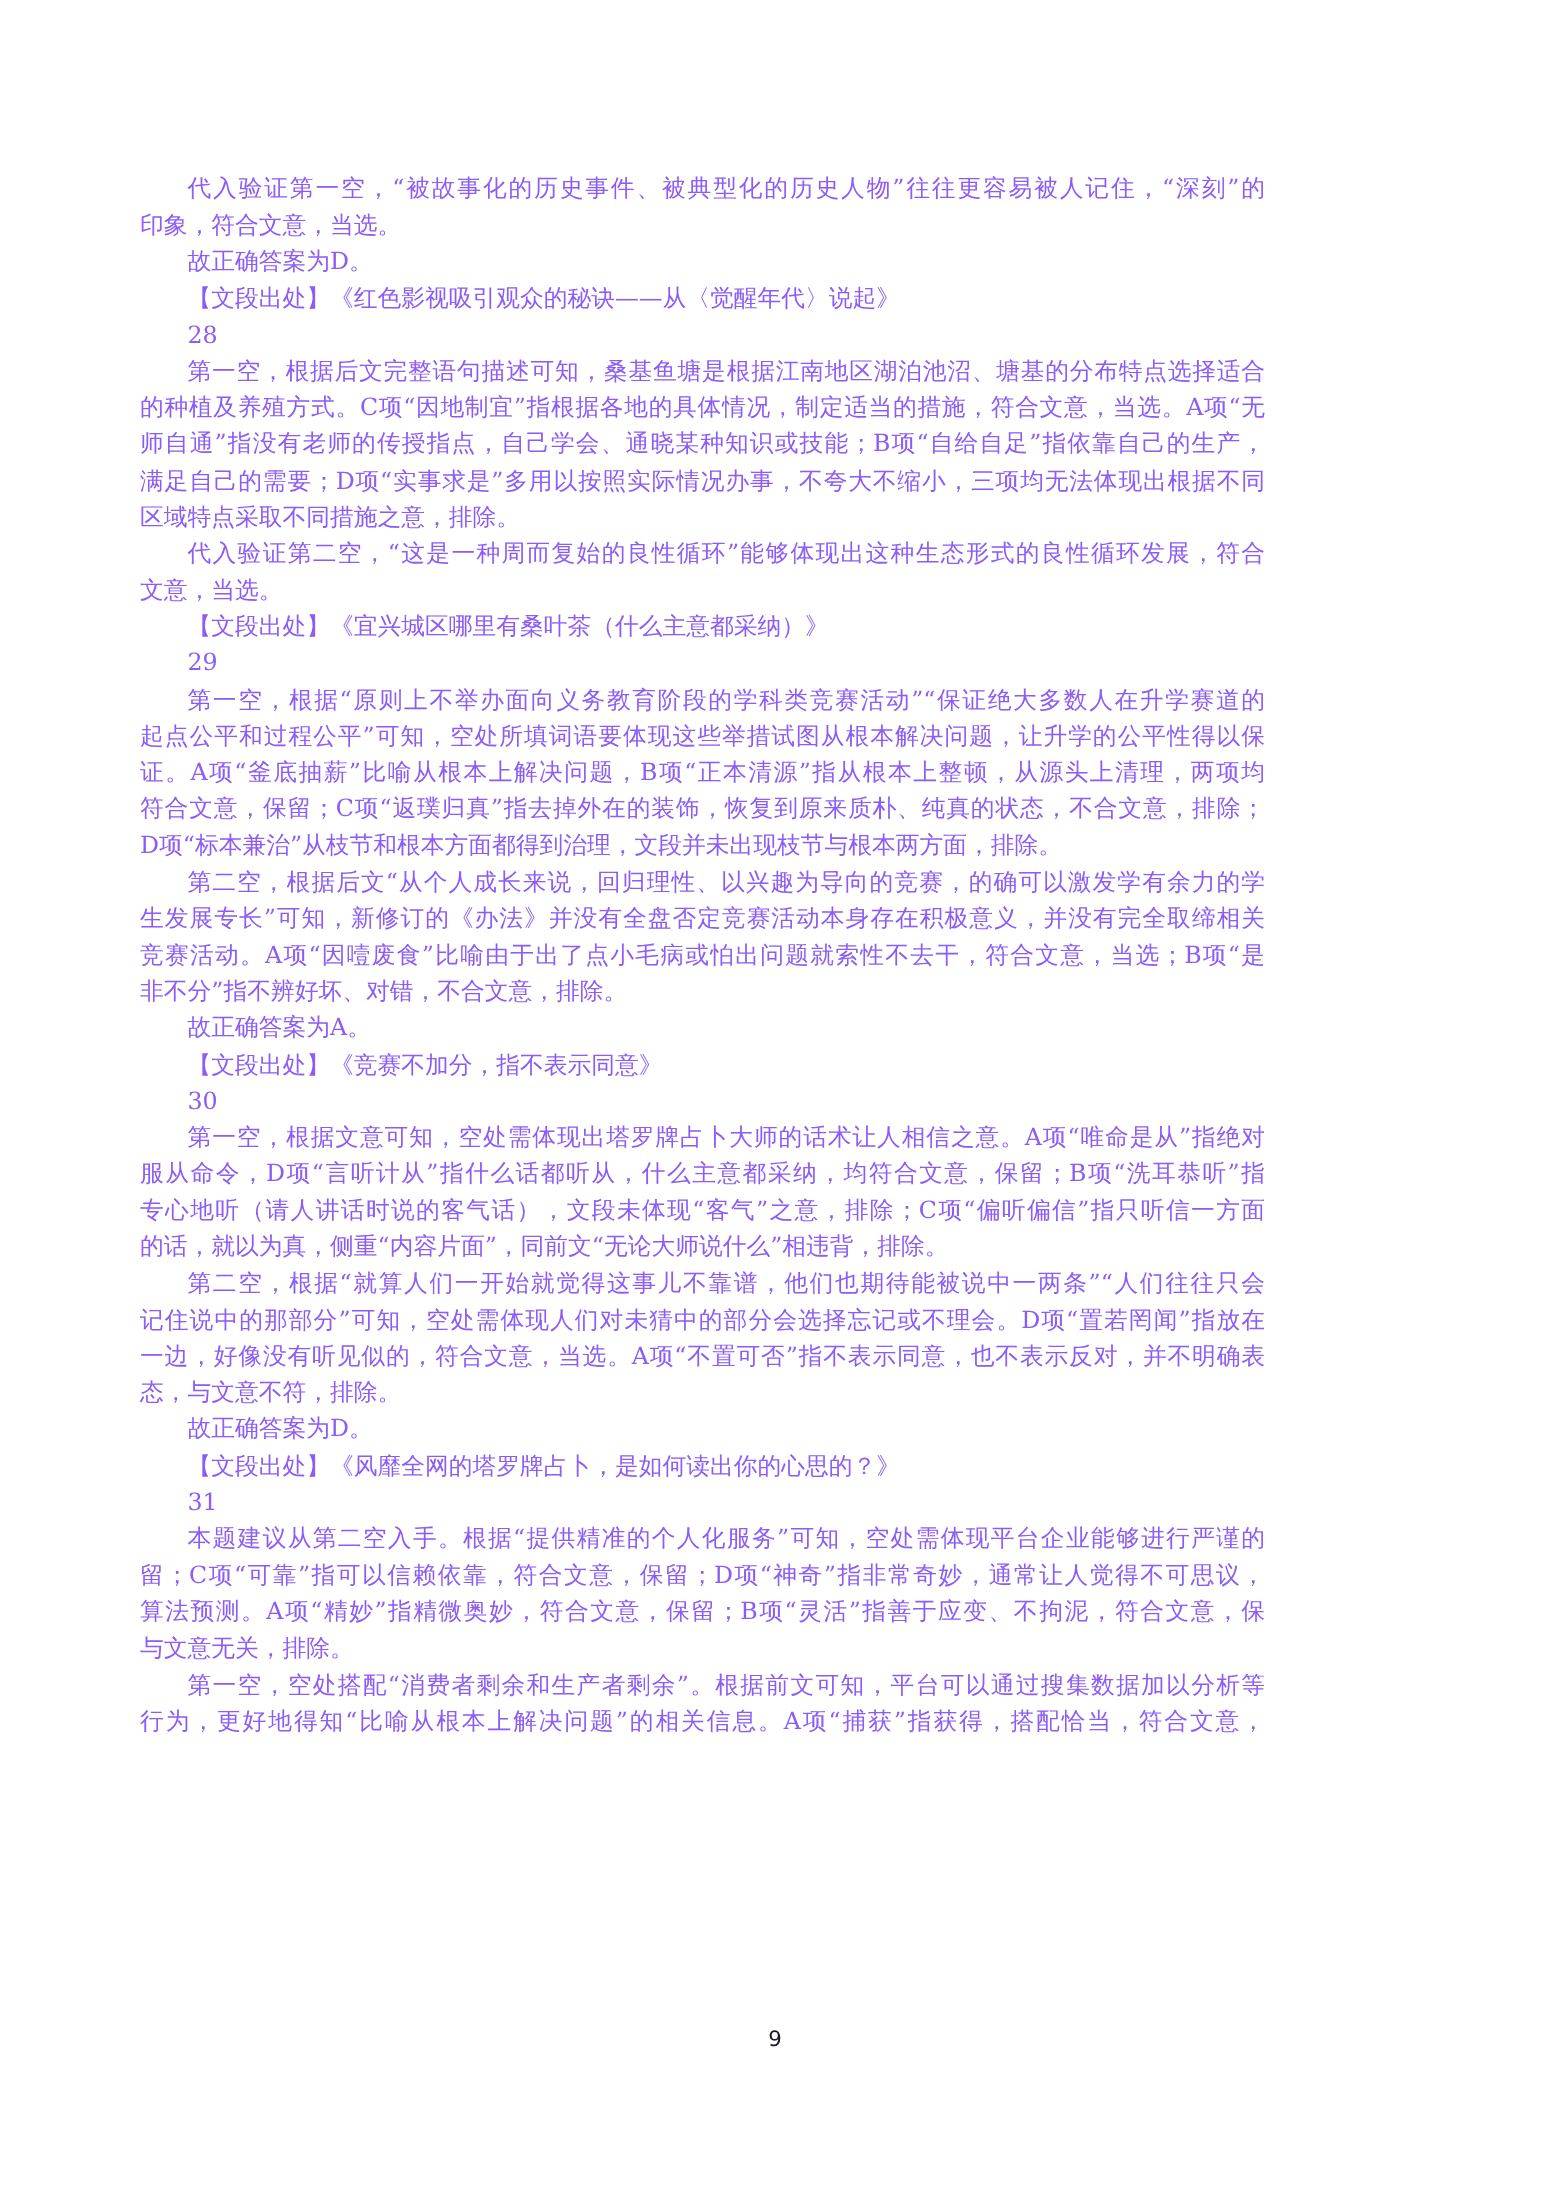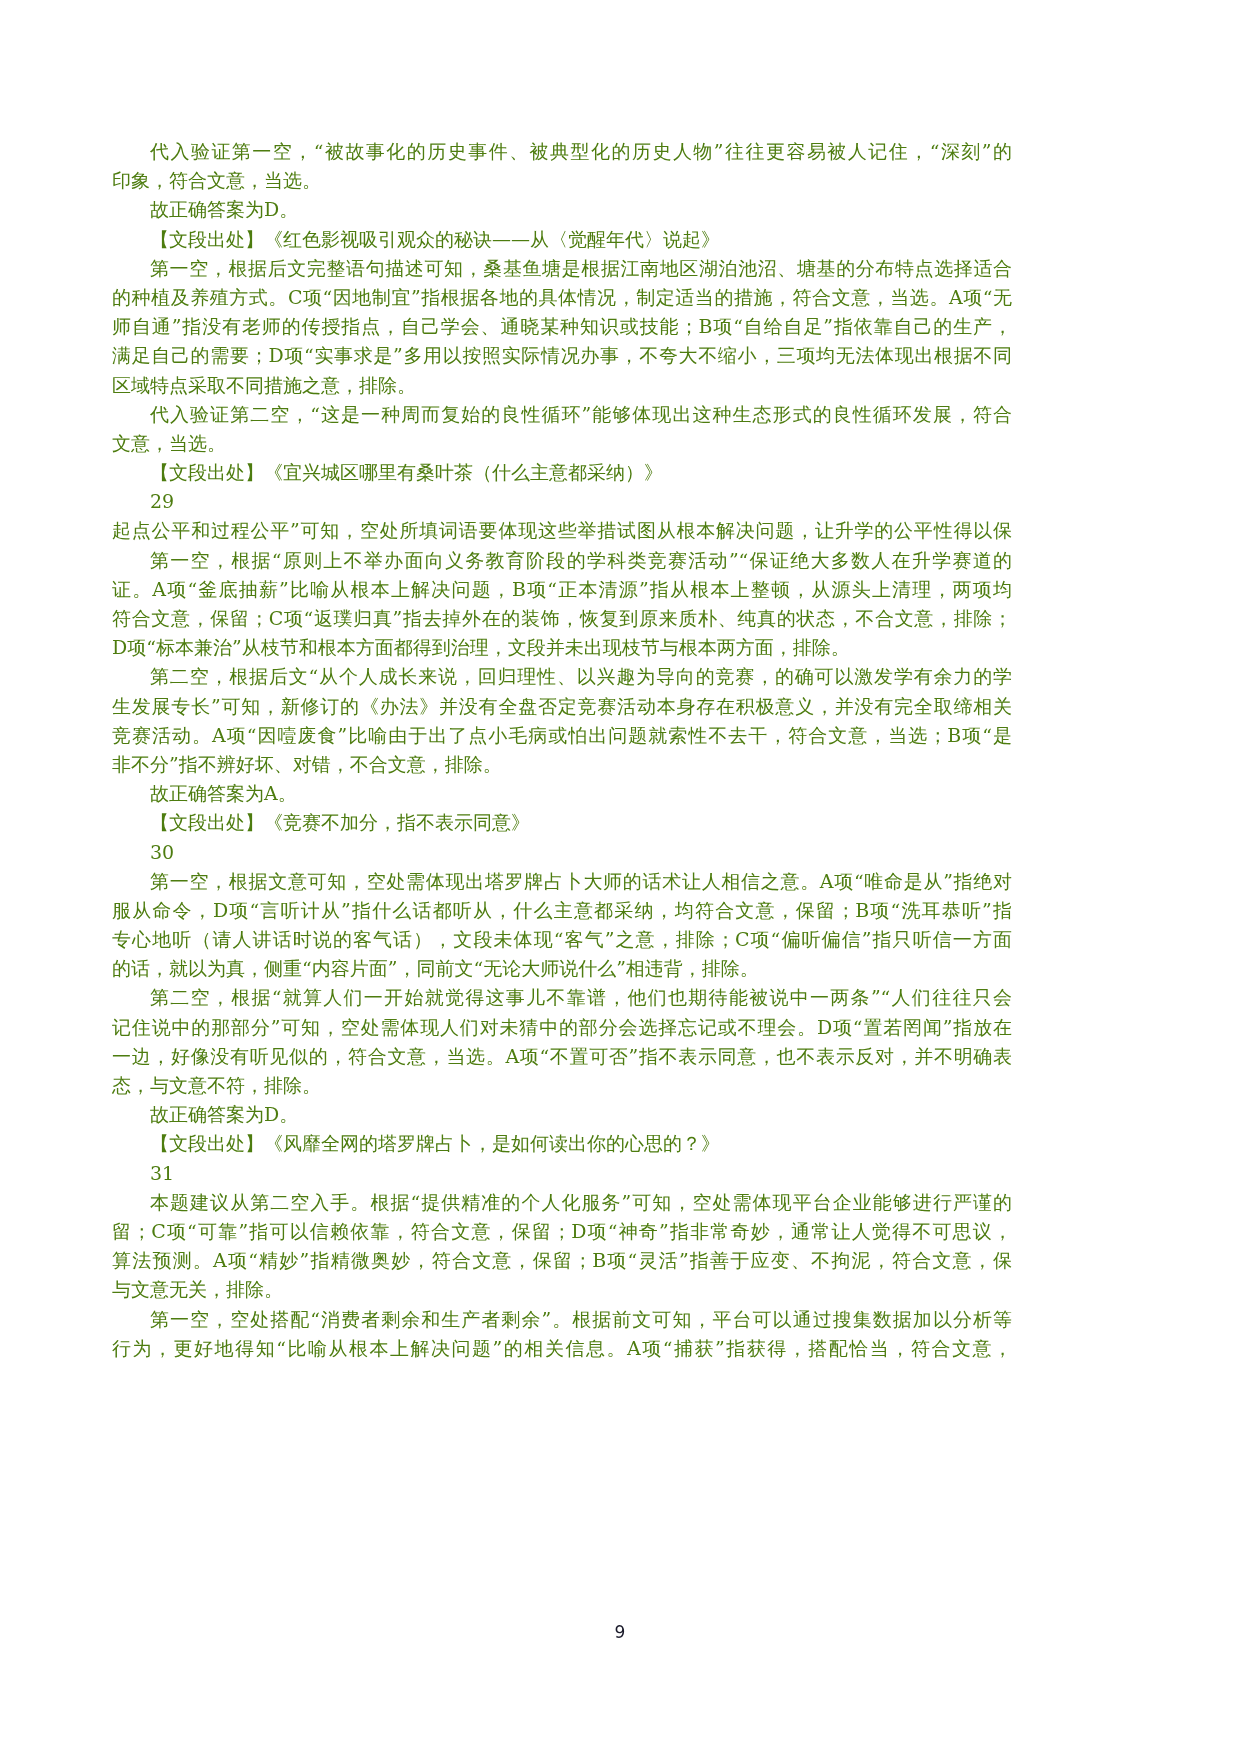--- a/index.html
+++ b/index.html
@@ -1,48 +1,49 @@
 <!DOCTYPE html>
 <html><head>
 <meta charset="utf-8">
 <style>
   html, body { margin: 0; padding: 0; background: #ffffff; }
   body { width: 1240px; height: 1754px; position: relative; overflow: hidden; }
   .page {
     position: absolute; left: 112px; top: 137px; width: 900px;
     font-family: "DejaVu Serif", "Liberation Serif", serif;
-    font-size: 19px; line-height: 29.2px; color: #4d7c0f;
+    font-size: 19px; line-height: 29.2px; color: #8b5cf6;
   }
   .line { white-space: nowrap; height: 29.2px; display: block; }
   .ind { padding-left: 38px; }
   .just { text-align: justify; text-align-last: justify; white-space: normal; }
   .pagenum {
     position: absolute; left: 0; width: 1240px; top: 1622px; text-align: center;
     font-family: "DejaVu Sans", sans-serif; font-size: 17px; color: #1a1a2a;
   }
 </style>
 </head>
 <body>
 
 <div class="page" id="doc">
     <div class="line ind just">代入验证第一空，“被故事化的历史事件、被典型化的历史人物”往往更容易被人记住，“深刻”的</div>
     <div class="line">印象，符合文意，当选。</div>
     <div class="line ind">故正确答案为D。</div>
     <div class="line ind">【文段出处】《红色影视吸引观众的秘诀——从〈觉醒年代〉说起》</div>
+    <div class="line ind">28</div>
     <div class="line ind just">第一空，根据后文完整语句描述可知，桑基鱼塘是根据江南地区湖泊池沼、塘基的分布特点选择适合</div>
     <div class="line just">的种植及养殖方式。C项“因地制宜”指根据各地的具体情况，制定适当的措施，符合文意，当选。A项“无</div>
     <div class="line just">师自通”指没有老师的传授指点，自己学会、通晓某种知识或技能；B项“自给自足”指依靠自己的生产，</div>
     <div class="line just">满足自己的需要；D项“实事求是”多用以按照实际情况办事，不夸大不缩小，三项均无法体现出根据不同</div>
     <div class="line">区域特点采取不同措施之意，排除。</div>
     <div class="line ind just">代入验证第二空，“这是一种周而复始的良性循环”能够体现出这种生态形式的良性循环发展，符合</div>
     <div class="line">文意，当选。</div>
     <div class="line ind">【文段出处】《宜兴城区哪里有桑叶茶（什么主意都采纳）》</div>
     <div class="line ind">29</div>
+    <div class="line ind just">第一空，根据“原则上不举办面向义务教育阶段的学科类竞赛活动”“保证绝大多数人在升学赛道的</div>
     <div class="line just">起点公平和过程公平”可知，空处所填词语要体现这些举措试图从根本解决问题，让升学的公平性得以保</div>
-    <div class="line ind just">第一空，根据“原则上不举办面向义务教育阶段的学科类竞赛活动”“保证绝大多数人在升学赛道的</div>
     <div class="line just">证。A项“釜底抽薪”比喻从根本上解决问题，B项“正本清源”指从根本上整顿，从源头上清理，两项均</div>
     <div class="line just">符合文意，保留；C项“返璞归真”指去掉外在的装饰，恢复到原来质朴、纯真的状态，不合文意，排除；</div>
     <div class="line">D项“标本兼治”从枝节和根本方面都得到治理，文段并未出现枝节与根本两方面，排除。</div>
     <div class="line ind just">第二空，根据后文“从个人成长来说，回归理性、以兴趣为导向的竞赛，的确可以激发学有余力的学</div>
     <div class="line just">生发展专长”可知，新修订的《办法》并没有全盘否定竞赛活动本身存在积极意义，并没有完全取缔相关</div>
     <div class="line just">竞赛活动。A项“因噎废食”比喻由于出了点小毛病或怕出问题就索性不去干，符合文意，当选；B项“是</div>
     <div class="line">非不分”指不辨好坏、对错，不合文意，排除。</div>
     <div class="line ind">故正确答案为A。</div>
     <div class="line ind">【文段出处】《竞赛不加分，指不表示同意》</div>
     <div class="line ind">30</div>

